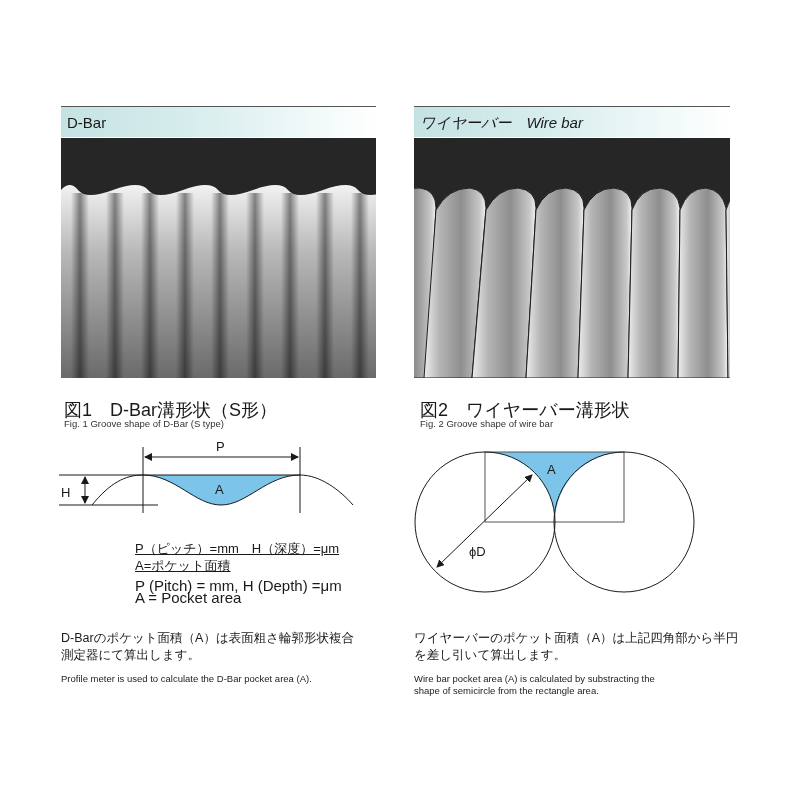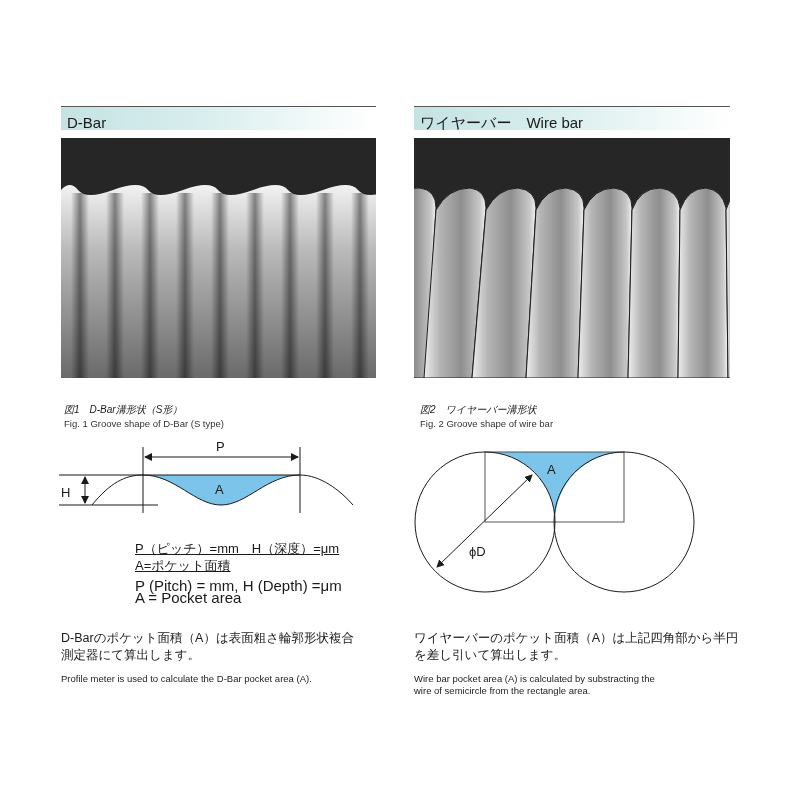--- a/index.html
+++ b/index.html
@@ -1,23 +1,23 @@
 <!DOCTYPE html>
 <html><head>
 <meta charset="utf-8">
 <style>
   html, body { margin:0; padding:0; background:#ffffff; }
   body { width:800px; height:800px; position:relative; overflow:hidden;
          font-family:"Liberation Sans", "DejaVu Sans", sans-serif; color:#1a1a1a; }
-  .panel-header { position:absolute; height:24px; border-top:1px solid #555;
+  .panel-header { position:absolute; height:31px; border-top:1px solid #555;
                   background:linear-gradient(to right, #c5e2e3 0%, #d9eeee 45%, #ffffff 100%);
                   font-size:15px; line-height:31px; padding-left:6px; box-sizing:border-box; }
   .photo { position:absolute; overflow:hidden; background:#2a2a2a; }
   .photo svg { display:block; }
-  .fig-title { position:absolute; font-size:10px; line-height:14px;font-style:italic; }
+  .fig-title { position:absolute; font-size:18px; line-height:14px; }
   .fig-sub { position:absolute; font-size:9.5px; line-height:11px; color:#333; }
   .diagram { position:absolute; }
   .legend { position:absolute; font-size:13px; line-height:17px; }
   .legend-small { position:absolute; font-size:15px; line-height:12px; }
   .desc-jp { position:absolute; font-size:12.5px; line-height:17px; }
   .desc-en { position:absolute; font-size:9.5px; line-height:12px; color:#222; }
 </style>
 </head>
 <body>
 
@@ -94,21 +94,21 @@
   <div>P (Pitch) = mm, H (Depth) =μm</div>
   <div>A = Pocket area</div>
 </div>
 
 <div class="desc-jp" style="left:61px; top:630px;">
   <div>D-Barのポケット面積（A）は表面粗さ輪郭形状複合</div>
   <div>測定器にて算出します。</div>
 </div>
 <div class="desc-en" style="left:61px; top:673px;">Profile meter is used to calculate the D-Bar pocket area (A).</div>
 
-<div class="panel-header" style="left:414px; top:106px; width:316px;">
+<div class="panel-header" style="left:414px; top:106px; width:316px;font-style:italic;">
   <span>ワイヤーバー　Wire bar</span>
 </div>
 
 <div class="photo" style="left:414px; top:138px; width:316px; height:240px;">
   <svg width="316" height="240" viewBox="0 0 316 240">
     <defs>
       <linearGradient id="coil" x1="0" y1="0" x2="1" y2="0">
         <stop offset="0" stop-color="#ededed"></stop>
         <stop offset="0.25" stop-color="#b5b5b5"></stop>
         <stop offset="0.6" stop-color="#8e8e8e"></stop>
@@ -154,14 +154,14 @@
   <text x="137" y="34" font-size="13" font-family="Liberation Sans, sans-serif" fill="#1a1a1a">A</text>
   <text x="59" y="116" font-size="13" font-family="Liberation Sans, sans-serif" fill="#1a1a1a">ϕD</text>
 </svg>
 
 <div class="desc-jp" style="left:414px; top:630px;">
   <div>ワイヤーバーのポケット面積（A）は上記四角部から半円</div>
   <div>を差し引いて算出します。</div>
 </div>
 <div class="desc-en" style="left:414px; top:673px; width:320px;">
   <div>Wire bar pocket area (A) is calculated by substracting the</div>
-  <div>wire of semicircle from the rectangle area.</div>
+  <div>shape of semicircle from the rectangle area.</div>
 </div>
 
 </body></html>

